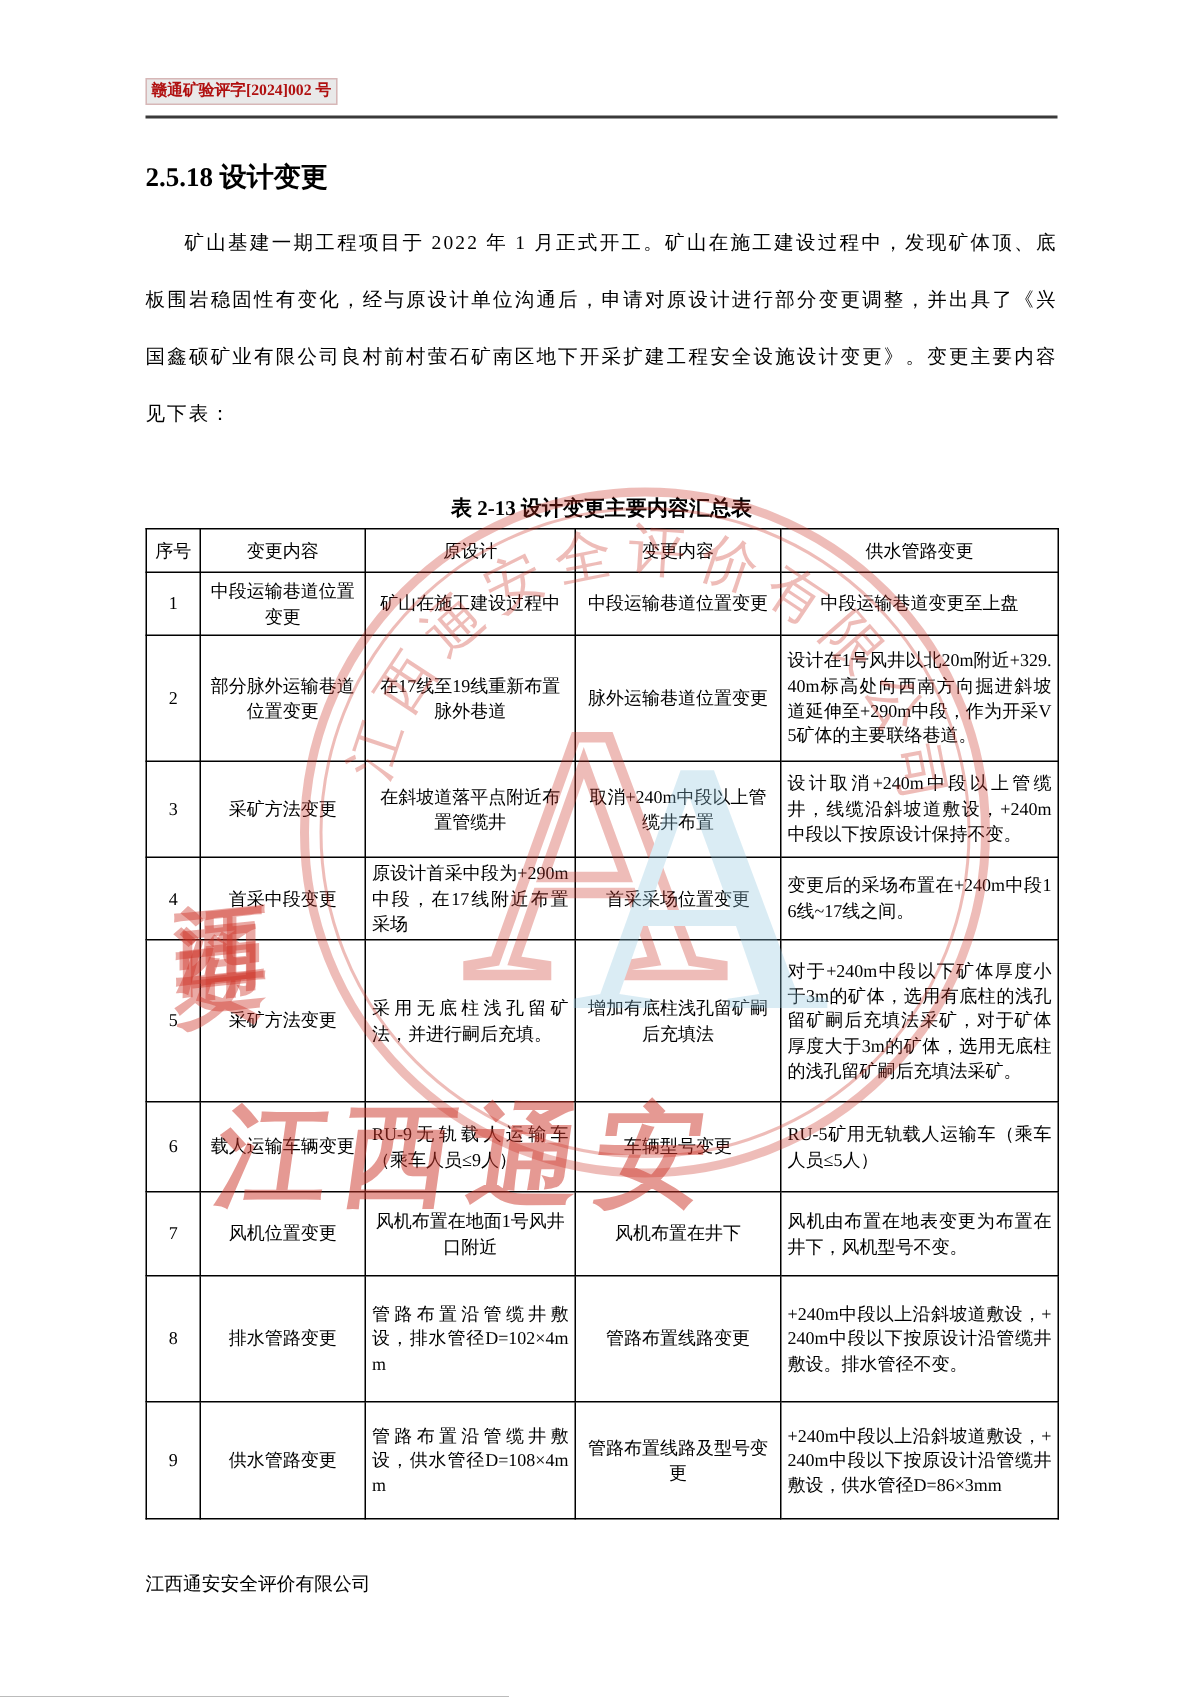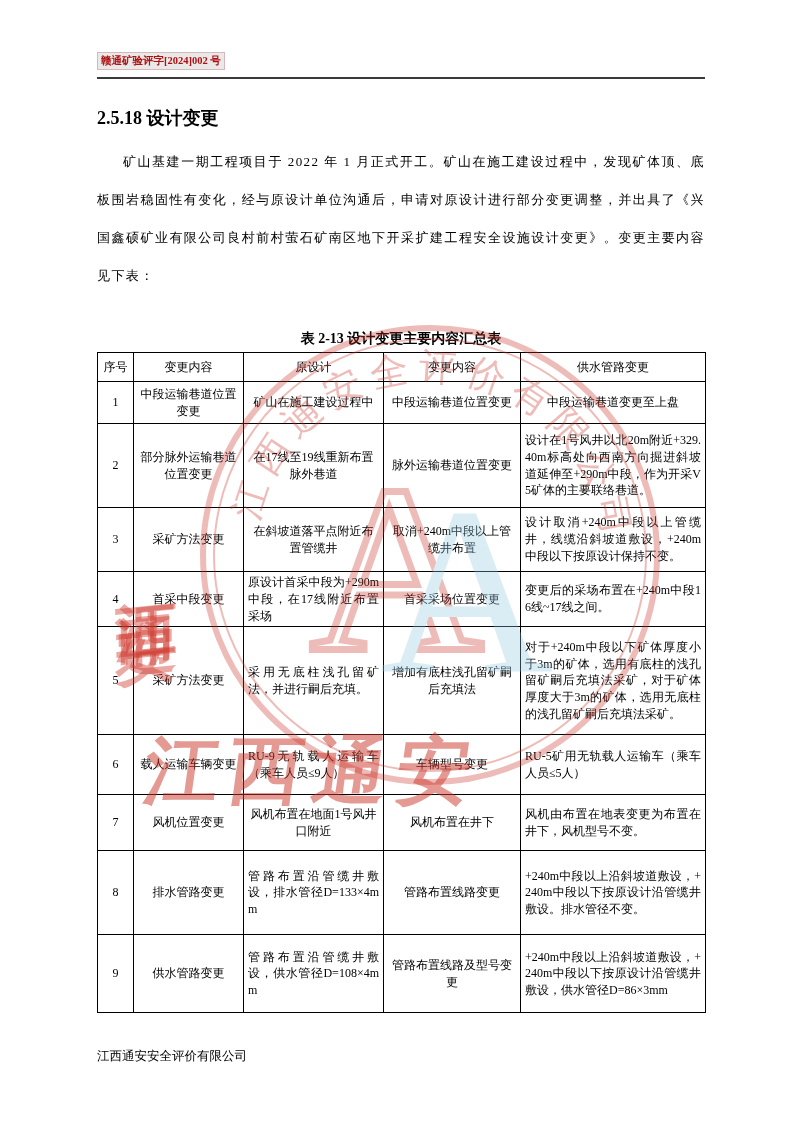--- a/index.html
+++ b/index.html
@@ -166,21 +166,21 @@
         <tr>
           <td>7</td>
           <td>风机位置变更</td>
           <td>风机布置在地面1号风井口附近</td>
           <td>风机布置在井下</td>
           <td class="just">风机由布置在地表变更为布置在井下，风机型号不变。</td>
         </tr>
         <tr>
           <td>8</td>
           <td>排水管路变更</td>
-          <td class="just">管路布置沿管缆井敷设，排水管径D=133×4mm</td>
+          <td class="just">管路布置沿管缆井敷设，排水管径D=102×4mm</td>
           <td>管路布置线路变更</td>
           <td class="just">+240m中段以上沿斜坡道敷设，+240m中段以下按原设计沿管缆井敷设。排水管径不变。</td>
         </tr>
         <tr>
           <td>9</td>
           <td>供水管路变更</td>
           <td class="just">管路布置沿管缆井敷设，供水管径D=108×4mm</td>
           <td>管路布置线路及型号变更</td>
           <td class="just">+240m中段以上沿斜坡道敷设，+240m中段以下按原设计沿管缆井敷设，供水管径D=86×3mm</td>
         </tr>

